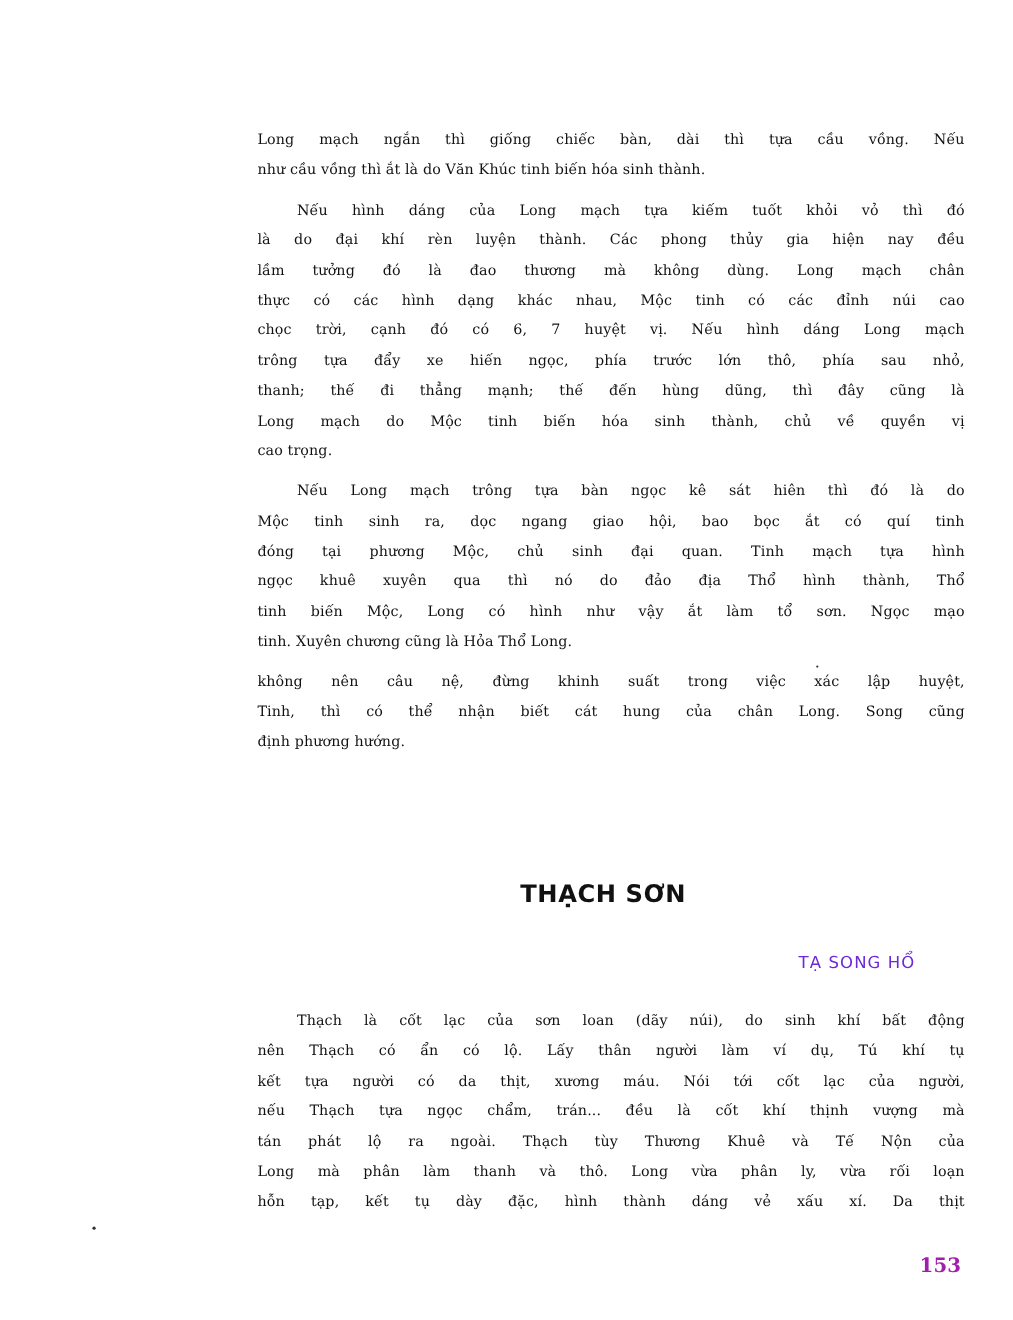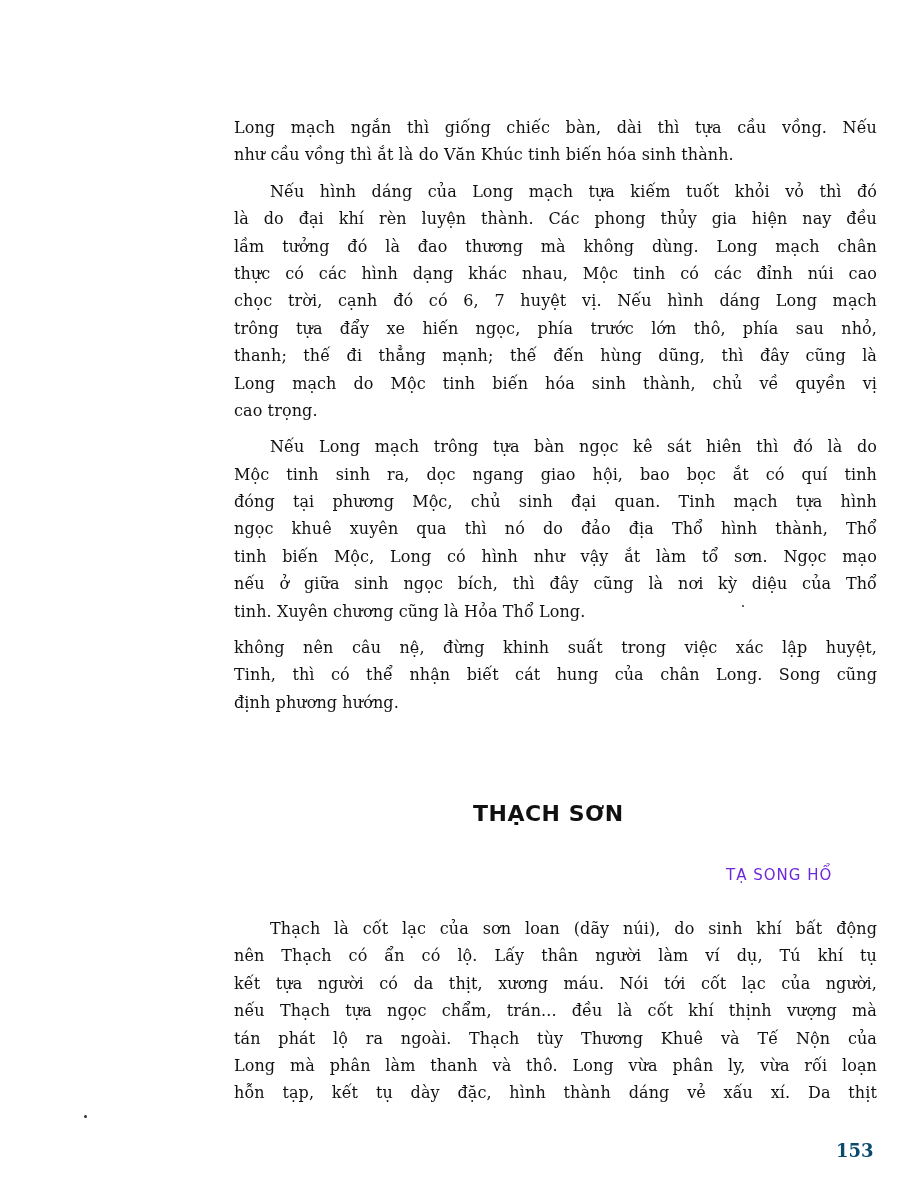--- a/index.html
+++ b/index.html
@@ -23,21 +23,21 @@
     }
     .text-block {
       position: absolute;
       left: 234px;
       width: 643px;
     }
     .line {
       display: block;
       height: 27.4px;
       line-height: 27.4px;
-      font-size: 16px;
+      font-size: 13px;
       white-space: nowrap;
       text-align: justify;
       text-align-last: justify;
       letter-spacing: 0.1px;
     }
     .line.last {
       text-align-last: left;
     }
     .line.indent {
       padding-left: 36px;
@@ -64,21 +64,21 @@
       letter-spacing: 1px;
       color: #6d28d9;
     }
     .page-number {
       position: absolute;
       left: 836px;
       top: 1140px;
       font-family: "DejaVu Serif", "Liberation Serif", serif;
       font-weight: bold;
       font-size: 18px;
-      color: #0c4a6e;
+      color: #a21caf;
     }
     .speck {
       position: absolute;
       width: 3px; height: 3px;
       border-radius: 50%;
       background: #333;
     }
   </style>
 </head>
 <body>
@@ -103,21 +103,20 @@
       <span class="line">Long mạch do Mộc tinh biến hóa sinh thành, chủ về quyền vị</span>
       <span class="line last">cao trọng.</span>
     </div>
 
     <div class="para">
       <span class="line indent">Nếu Long mạch trông tựa bàn ngọc kê sát hiên thì đó là do</span>
       <span class="line">Mộc tinh sinh ra, dọc ngang giao hội, bao bọc ắt có quí tinh</span>
       <span class="line">đóng tại phương Mộc, chủ sinh đại quan. Tinh mạch tựa hình</span>
       <span class="line">ngọc khuê xuyên qua thì nó do đảo địa Thổ hình thành, Thổ</span>
       <span class="line">tinh biến Mộc, Long có hình như vậy ắt làm tổ sơn. Ngọc mạo</span>
-      <span class="line">nếu ở giữa sinh ngọc bích, thì đây cũng là nơi kỳ diệu của Thổ</span>
       <span class="line last">tinh. Xuyên chương cũng là Hỏa Thổ Long.</span>
     </div>
 
     <div class="para">
       <span class="line">không nên câu nệ, đừng khinh suất trong việc xác lập huyệt,</span>
       <span class="line">Tinh, thì có thể nhận biết cát hung của chân Long. Song cũng</span>
       <span class="line last">định phương hướng.</span>
     </div>
   </div>
 

